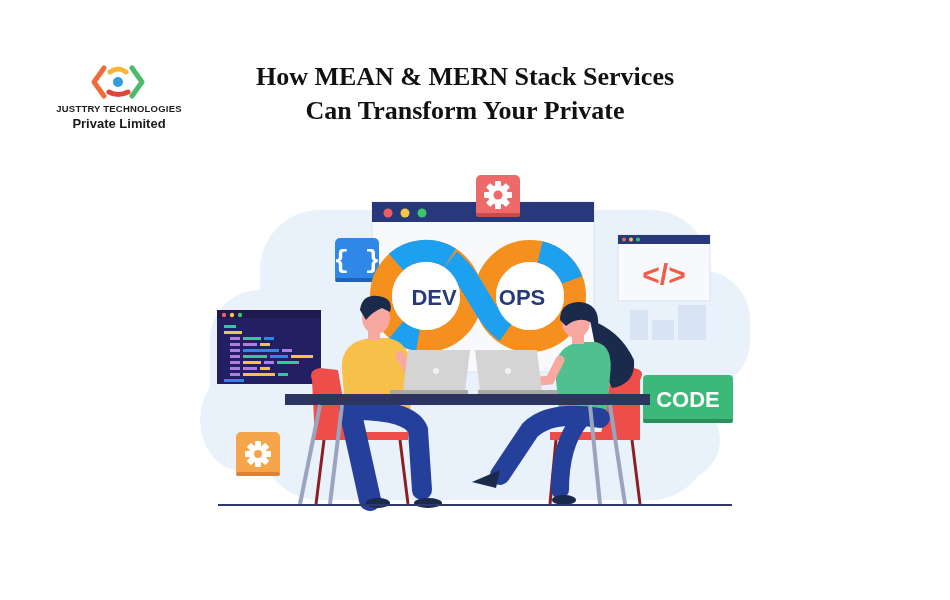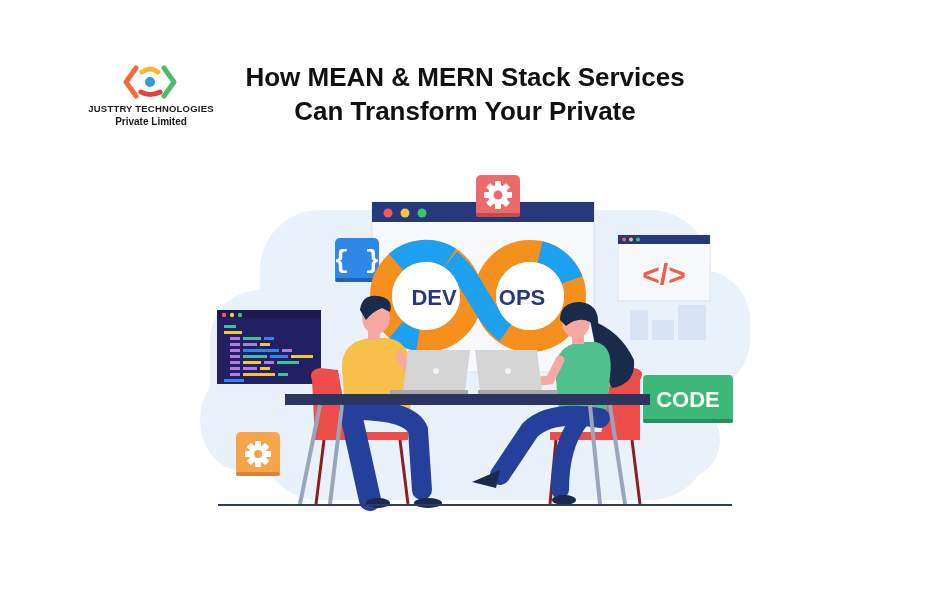--- a/index.html
+++ b/index.html
@@ -1,26 +1,26 @@
 <!DOCTYPE html>
 <html><head>
 <meta charset="utf-8">
 <style>
   html, body { margin:0; padding:0; background:#ffffff; }
   body { width:950px; height:600px; position:relative; overflow:hidden; font-family:"Liberation Sans", sans-serif; }
   .abs { position:absolute; }
 
   
-  .logo { left:76px; top:60px; width:150px; height:70px;text-decoration:underline; }
+  .logo { left:44px; top:60px; width:150px; height:70px;text-decoration:underline; }
   .logo-mark { position:absolute; left:46px; top:4px; width:56px; height:36px; }
   .logo-name { position:absolute; left:0; top:43px; width:150px; text-align:center; font-size:9.5px; font-weight:bold; color:#1a1a1a; letter-spacing:0.2px; }
-  .logo-sub { position:absolute; left:0; top:56px; width:150px; text-align:center; font-size:10px; font-weight:bold; color:#1a1a1a; }
+  .logo-sub { position:absolute; left:0; top:56px; width:150px; text-align:center; font-size:13px; font-weight:bold; color:#1a1a1a; }
 
   
-  .title { left:210px; top:60px; width:510px; text-align:center; font-size:26px; font-weight:bold; color:#111; line-height:34px; font-family:Liberation Sans, sans-serif; }
+  .title { left:210px; top:60px; width:510px; text-align:center; font-size:26px; font-weight:bold; color:#111; line-height:34px; font-family:Liberation Serif, serif; }
 
   
   .illus { left:200px; top:170px; width:560px; height:345px; }
   .floor { position:absolute; left:18px; top:334px; width:514px; height:2px; background:#2e3a6b; }
 </style>
 </head>
 <body>
 
 <div class="abs logo">
   <svg class="logo-mark" viewBox="0 0 56 36">

